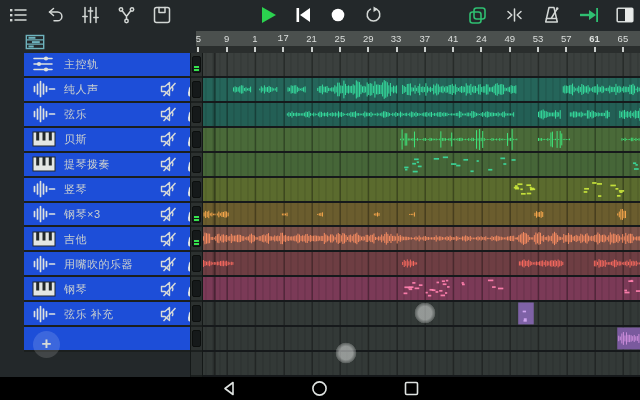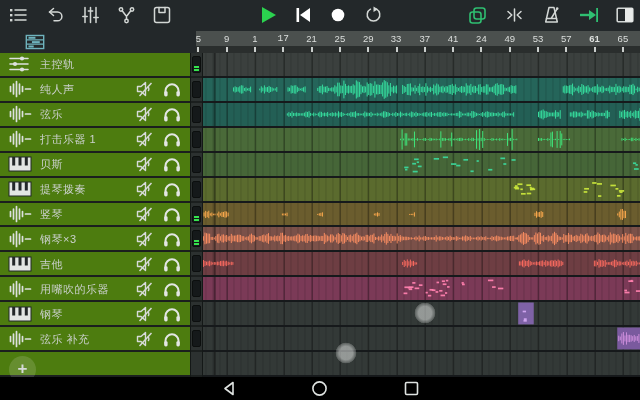--- a/index.html
+++ b/index.html
@@ -18,22 +18,22 @@
   .panel-header{position:absolute;left:0;top:0;width:196px;height:23px;}
   .tracksgrid{position:absolute;left:25px;top:2px;}
   .ruler{position:absolute;left:196px;top:0;width:444px;height:23px;overflow:hidden;}
   .ruler-band{position:absolute;left:0;top:1px;width:100%;height:15px;background:#4b504e;}
   .ruler-num{position:absolute;top:2px;font-size:9.5px;color:#dcdfdd;transform:translateX(-50%);}
   .tick-band{position:absolute;left:0;top:16px;width:100%;height:7px;background:#2a2e2d;}
   .tick{position:absolute;top:1px;width:2px;height:5px;background:#c9cdcb;transform:translateX(-50%);}
   
   .main{position:absolute;top:53px;left:0;width:640px;height:324px;}
   .tracklist{position:absolute;left:0;top:0;width:190px;height:324px;}
-  .track-row{position:relative;height:24.923px;background:#4d7c0f;
-             border-bottom:2px solid #1b1f1e;box-sizing:border-box;}
+  .track-row{position:relative;height:24.923px;background:#1d4ed8;
+             border-bottom:2px solid #1b1f1e;box-sizing:border-box;margin-left:24px;}
   .track-row.addrow{background:#31373	5;}
   .ticon{position:absolute;left:8px;top:50%;transform:translateY(-50%);}
   .tname{position:absolute;left:40px;top:50%;transform:translateY(-50%);
          font-size:11px;color:#ccd1cf;letter-spacing:.5px;white-space:nowrap;}
   .mute{position:absolute;left:135px;top:50%;transform:translateY(-50%);}
   .solo{position:absolute;left:163px;top:50%;transform:translateY(-50%);}
   .add-btn{position:absolute;left:9px;top:4px;width:27px;height:27px;border-radius:50%;
            background:rgba(255,255,255,.14);color:#d6dad8;font-size:17px;font-weight:bold;
            line-height:26px;text-align:center;}
   .meterstrip{position:absolute;left:190px;top:0;width:13px;height:324px;background:#2c3130;
@@ -307,46 +307,20 @@
       </div>
       <div class="track-row">
         <span class="ticon">
           <svg width="24" height="18" viewBox="0 0 24 18">
             <g stroke="#dde1df" stroke-width="1.7" stroke-linecap="round">
               <path d="M2.5 6.5v5M5.5 4v10M8.5 1.5v15M11.5 4v10M14.5 6.5v5M17.5 9h5"></path>
             </g>
           </svg>
         </span>
         <span class="tname">弦乐</span>
-        <span class="mute">
-          <svg width="19" height="17" viewBox="0 0 19 17">
-            <g stroke="#d6dad8" stroke-width="1.4" fill="none" stroke-linejoin="round">
-              <polygon points="2.5,6 6,6 10.5,2 10.5,15 6,11 2.5,11"></polygon>
-              <path d="M13 6.5c1.2 1 1.2 3 0 4"></path>
-            </g>
-            <path d="M16.5 2.5 4.5 15.5" stroke="#d6dad8" stroke-width="1.5"></path>
-          </svg>
-        </span>
-        <span class="solo">
-          <svg width="18" height="16" viewBox="0 0 18 16">
-            <path d="M2.5 13.5V9.8a6.5 6.5 0 0 1 13 0v3.7" stroke="#e3e6e4" stroke-width="2" fill="none"></path>
-            <rect x="1.2" y="10.2" width="3.4" height="5.3" rx="1.4" fill="#e3e6e4"></rect>
-            <rect x="13.4" y="10.2" width="3.4" height="5.3" rx="1.4" fill="#e3e6e4"></rect>
-          </svg>
-        </span>
-      </div>
-      <div class="track-row">
-        <span class="ticon">
-          <svg width="24" height="18" viewBox="0 0 24 18">
-            <g stroke="#dde1df" stroke-width="1.7" stroke-linecap="round">
-              <path d="M2.5 6.5v5M5.5 4v10M8.5 1.5v15M11.5 4v10M14.5 6.5v5M17.5 9h5"></path>
-            </g>
-          </svg>
-        </span>
-        <span class="tname">打击乐器 1</span>
         <span class="mute">
           <svg width="19" height="17" viewBox="0 0 19 17">
             <g stroke="#d6dad8" stroke-width="1.4" fill="none" stroke-linejoin="round">
               <polygon points="2.5,6 6,6 10.5,2 10.5,15 6,11 2.5,11"></polygon>
               <path d="M13 6.5c1.2 1 1.2 3 0 4"></path>
             </g>
             <path d="M16.5 2.5 4.5 15.5" stroke="#d6dad8" stroke-width="1.5"></path>
           </svg>
         </span>
         <span class="solo">

